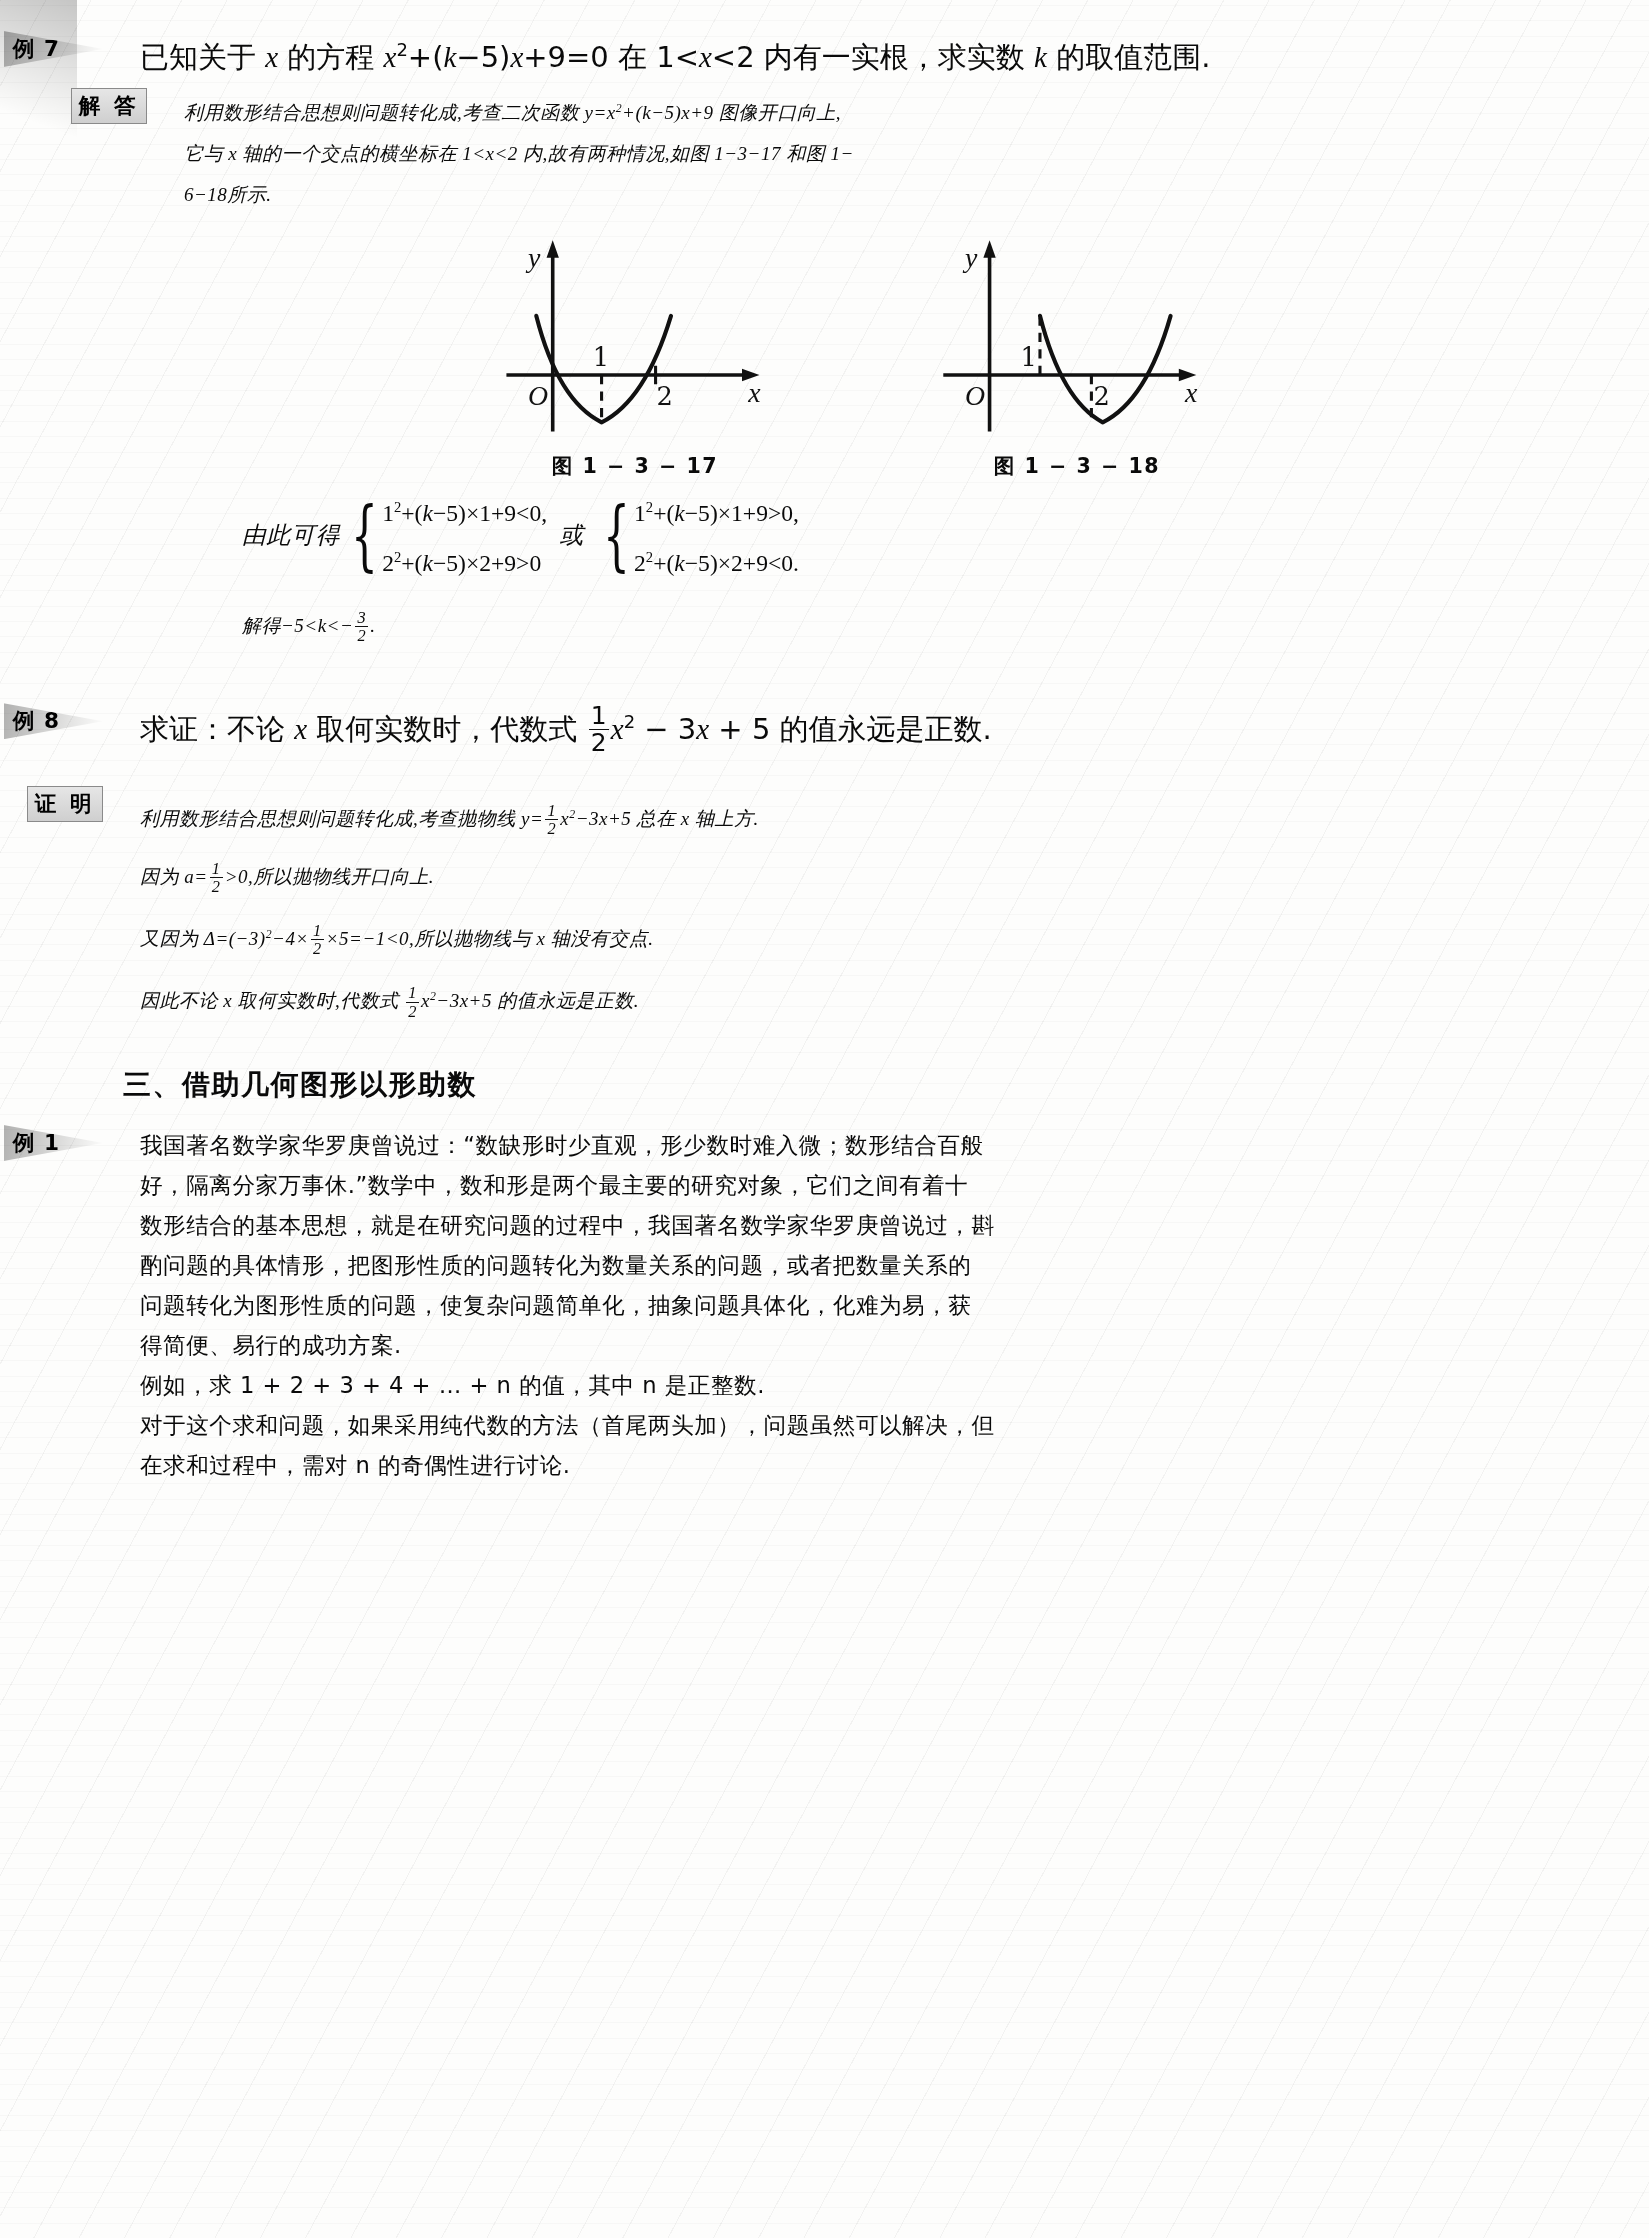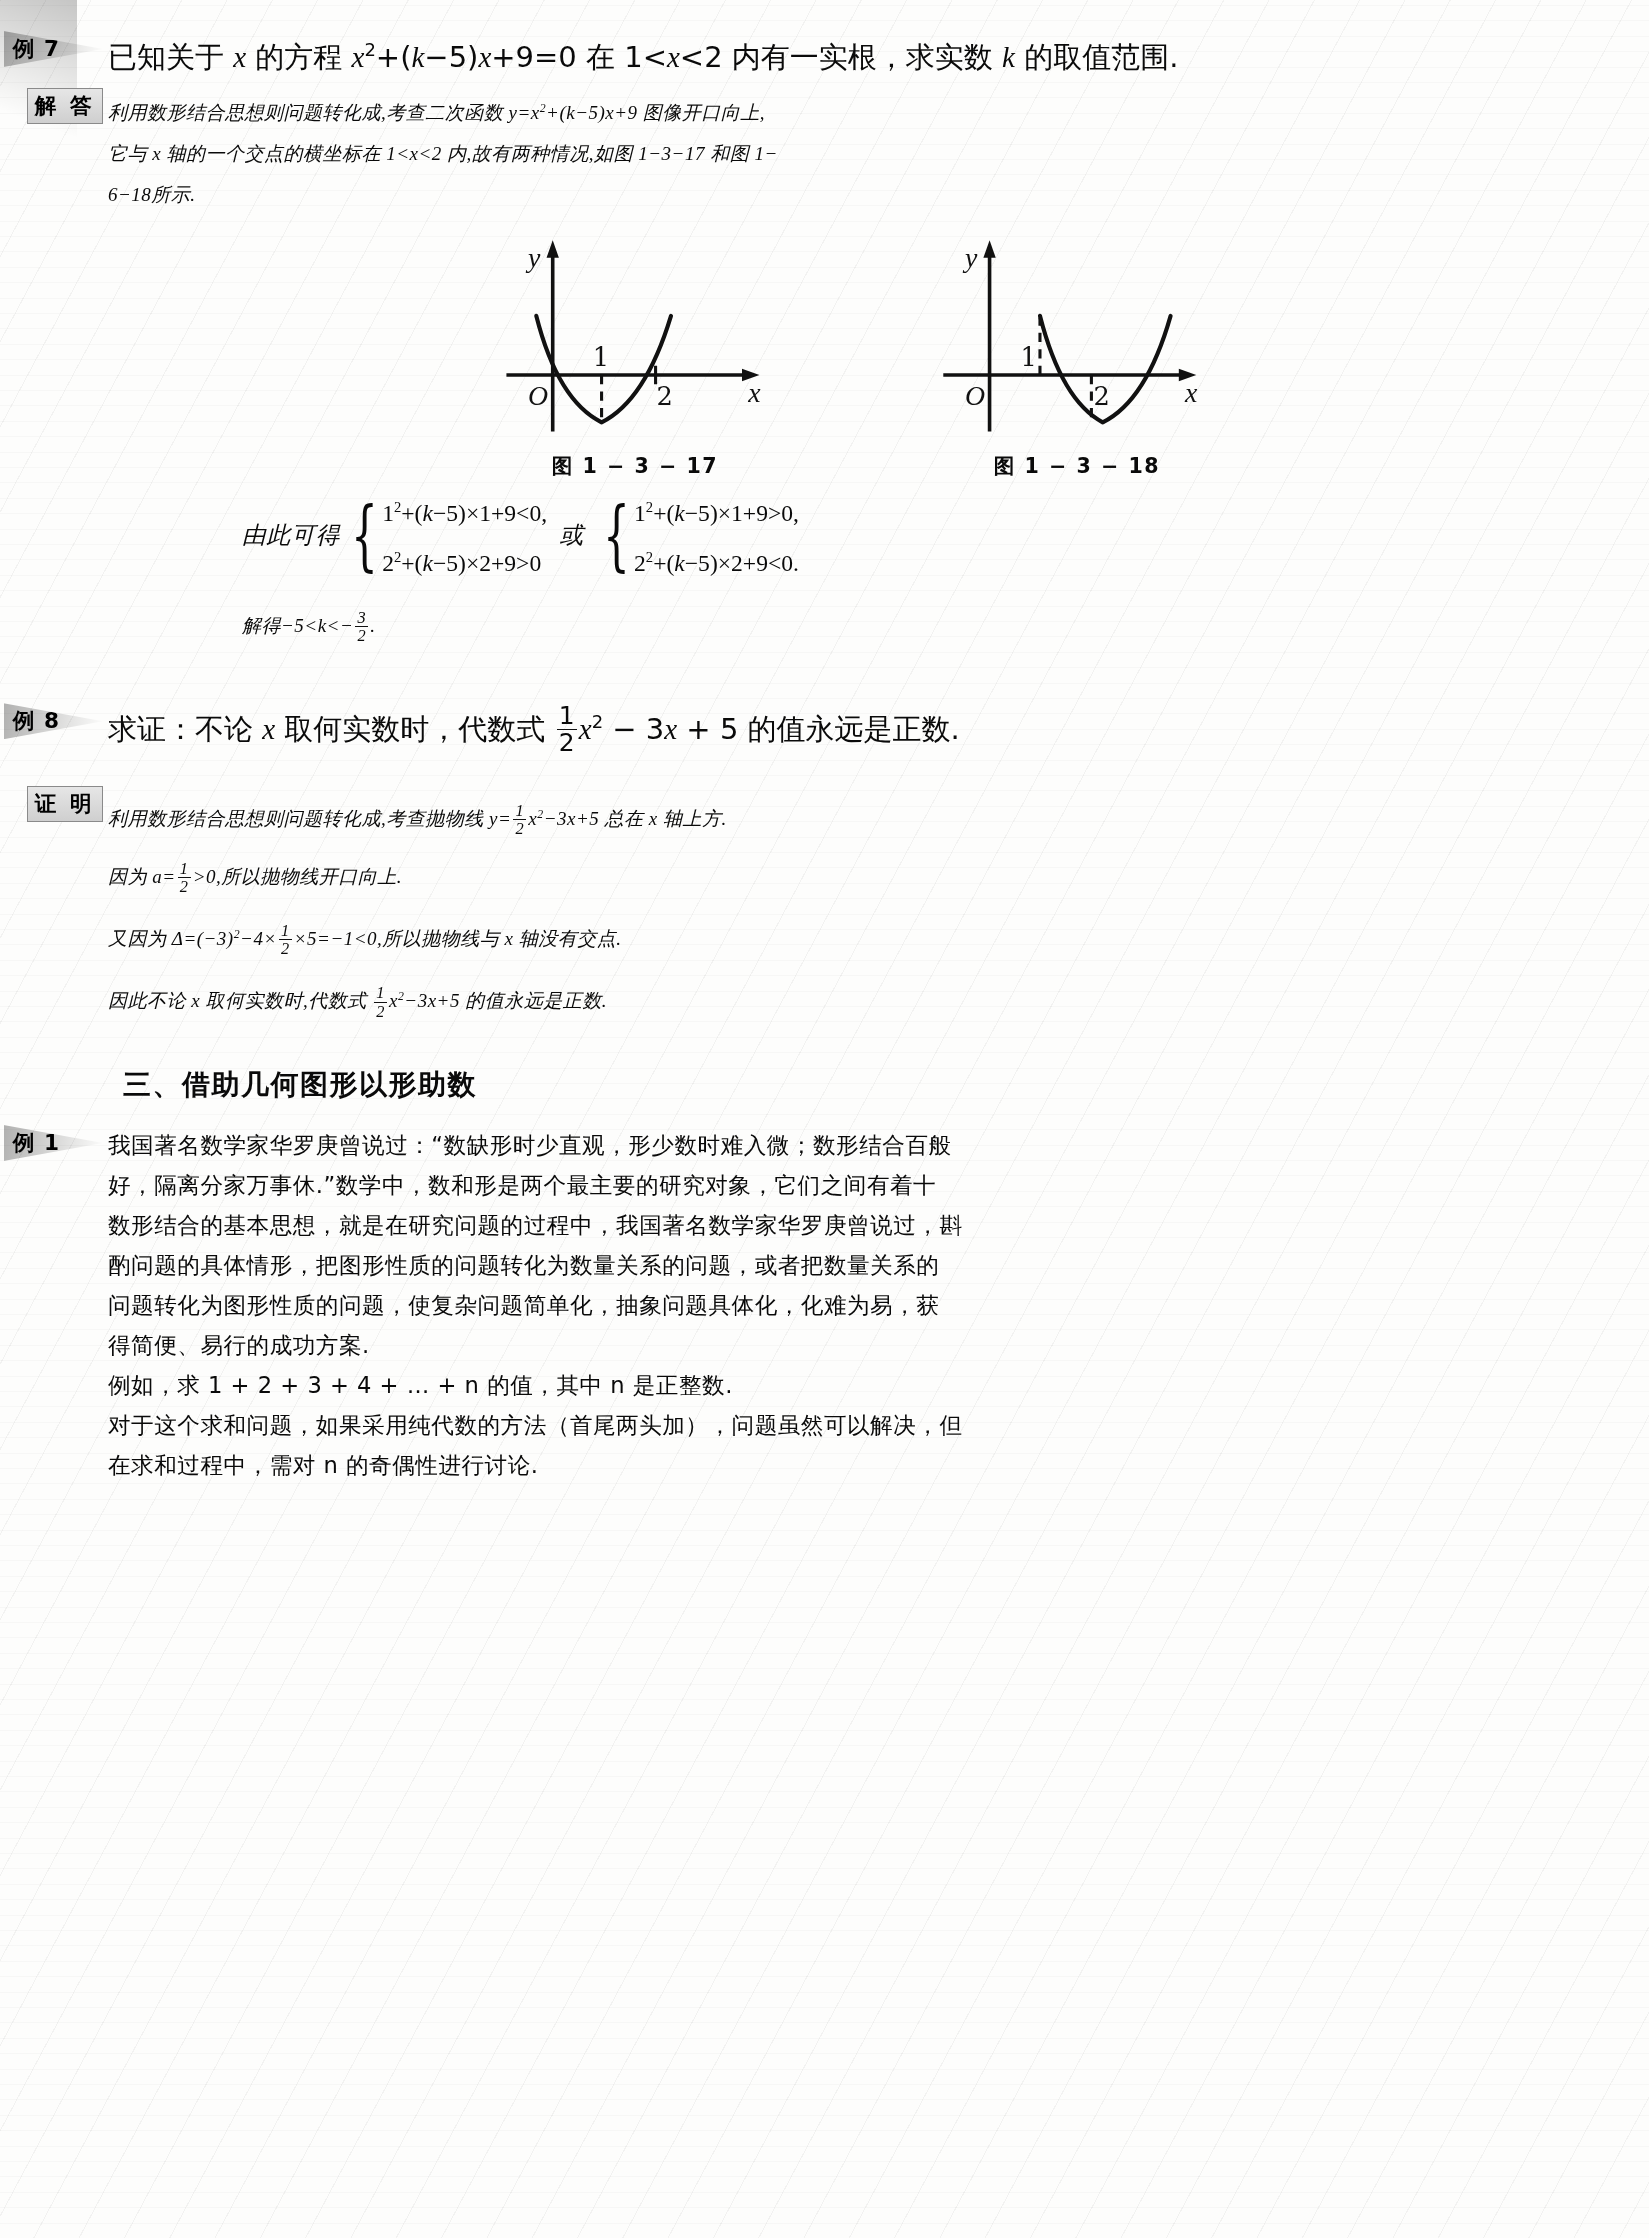--- a/index.html
+++ b/index.html
@@ -55,20 +55,21 @@
     position: relative;
     z-index: 10;
     padding: 0;
   }
 
   
   .row {
     display: flex;
     align-items: flex-start;
     margin: 0;
+    gap: 32px;
   }
   .badge-col {
     width: 108px;
     flex: 0 0 108px;
     display: flex;
     justify-content: flex-end;
     padding-right: 5.1px;
     box-sizing: border-box;
   }
   
@@ -264,21 +265,21 @@
       <div class="badge-col">
         <span class="badge-tri">例 7</span>
       </div>
       <div class="body-col">
         <div class="stmt">
           已知关于 <span class="mi">x</span> 的方程 <span class="mi">x</span><sup>2</sup>+(<span class="mi">k</span>−5)<span class="mi">x</span>+9=0 在 1&lt;<span class="mi">x</span>&lt;2 内有一实根，求实数 <span class="mi">k</span> 的取值范围.
         </div>
       </div>
     </div>
 
-    <div class="row" style="margin-top:12.3px;">
+    <div class="row" style="margin-top:12.3px;padding-left:44px;">
       <div class="badge-col">
         <span class="badge-box">解 答</span>
       </div>
       <div class="body-col kai">
         <div>
           利用数形结合思想则问题转化成,考查二次函数 <span class="mi">y</span>=<span class="mi">x</span><sup>2</sup>+(<span class="mi">k</span>−5)<span class="mi">x</span>+9 图像开口向上,
         </div>
         <div>
           它与 <span class="mi">x</span> 轴的一个交点的横坐标在 1&lt;<span class="mi">x</span>&lt;2 内,故有两种情况,如图 1−3−17 和图 1−
         </div>

